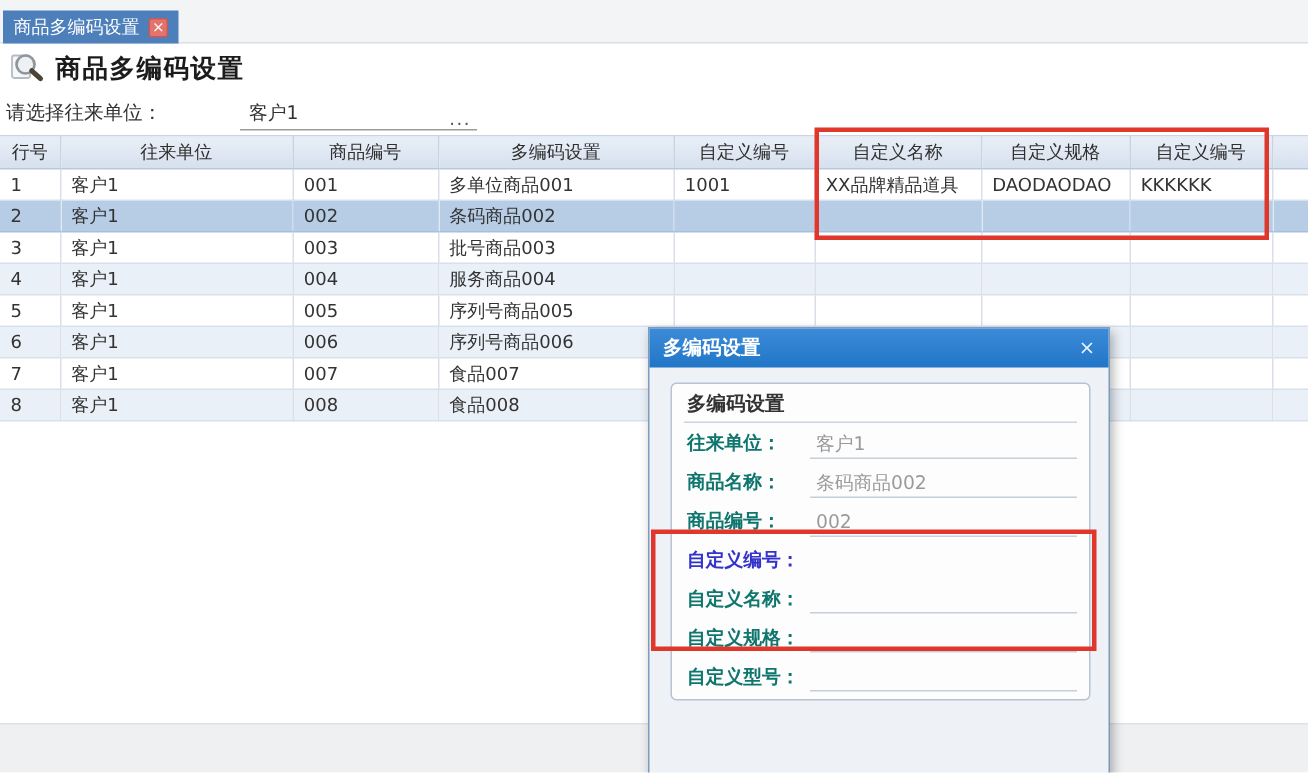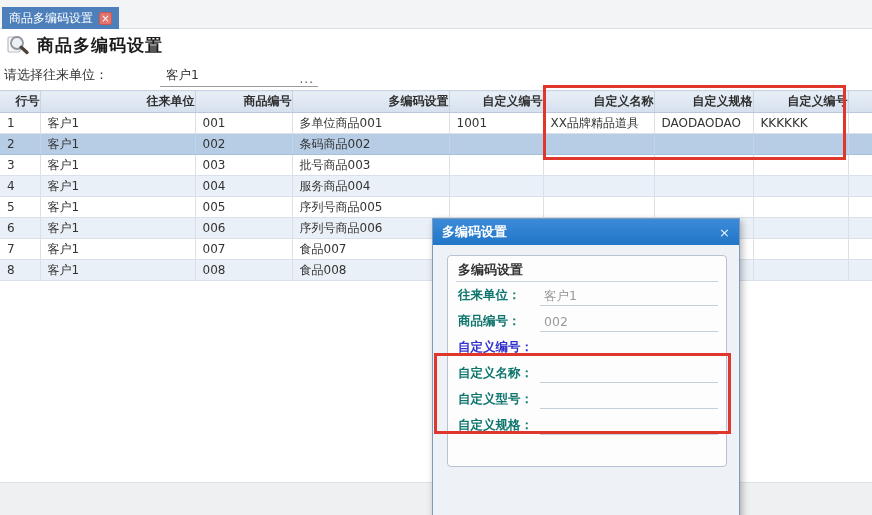--- a/index.html
+++ b/index.html
@@ -26,21 +26,21 @@
   .filter-row{position:absolute;left:4px;top:63px;height:24px;display:flex;align-items:flex-end;font-size:13px;gap:48px;}
   .filter-label{color:#333;padding-bottom:3px;}
   .filter-field{width:158px;margin-left:4px;border-bottom:1px solid #9b9b9b;display:flex;
        justify-content:space-between;align-items:flex-end;padding:0 4px 2px 6px;cursor:text;}
   .filter-value{color:#333;font-size:12.5px;}
   .filter-picker{color:#555;font-size:12px;letter-spacing:1px;cursor:pointer;line-height:10px;}
 
   
   .grid{position:absolute;left:0;top:90px;width:872px;}
   .grid table{width:872px;border-collapse:collapse;table-layout:fixed;font-size:12px;}
-  .grid thead th{height:22px;font-weight:bold;color:#2f2f2f;text-align:right;
+  .grid thead th{height:22px;font-weight:normal;color:#2f2f2f;text-align:center;
        background:linear-gradient(#e9eff7,#d5e0ee);
        border-top:1px solid #c9d5e3;border-bottom:1px solid #b9c8da;border-right:1px solid #c6d3e3;
        overflow:hidden;white-space:nowrap;}
   .grid thead th:last-child{border-right:none;}
   .grid tbody td{height:21px;padding:0 7px;color:#333;white-space:nowrap;overflow:hidden;
        border-bottom:1px solid var(--grid-line);border-right:1px solid var(--grid-line);background:#fff;}
   .grid tbody td:last-child{border-right:none;}
   .grid tbody tr{cursor:pointer;}
   .grid tbody tr.alt td{background:var(--alt-row);}
   .grid tbody tr.selected td{background:var(--sel-row);border-bottom-color:#a6bfdb;border-right-color:#c3d5e8;}
@@ -230,39 +230,43 @@
       <span class="dialog-close">×</span>
     </div>
     <div class="panel">
       <div class="panel-header">多编码设置</div>
       <div id="dlg-fields">
           <div class="frow">
             <span class="flabel">往来单位：</span>
             <span class="fvalue">客户1</span>
           </div>
           <div class="frow">
+            <span class="flabel">商品名称：</span>
+            <span class="fvalue">条码商品002</span>
+          </div>
+          <div class="frow">
             <span class="flabel">商品编号：</span>
             <span class="fvalue">002</span>
           </div>
         </div>
       <div class="frow">
         <span class="flabel blue">自定义编号：</span>
         <span class="fvalue nounderline"></span>
       </div>
       <div id="dlg-custom-fields">
           <div class="frow">
             <span class="flabel">自定义名称：</span>
             <input class="finput" type="text" style="">
           </div>
           <div class="frow">
+            <span class="flabel">自定义规格：</span>
+            <input class="finput" type="text" style="">
+          </div>
+          <div class="frow">
             <span class="flabel">自定义型号：</span>
-            <input class="finput" type="text" style="">
-          </div>
-          <div class="frow">
-            <span class="flabel">自定义规格：</span>
             <input class="finput" type="text" style="">
           </div>
         </div>
     </div>
     <div class="dialog-buttons">
       <button class="btn">确 定</button>
       <button class="btn">关 闭</button>
     </div>
   </div>
 

